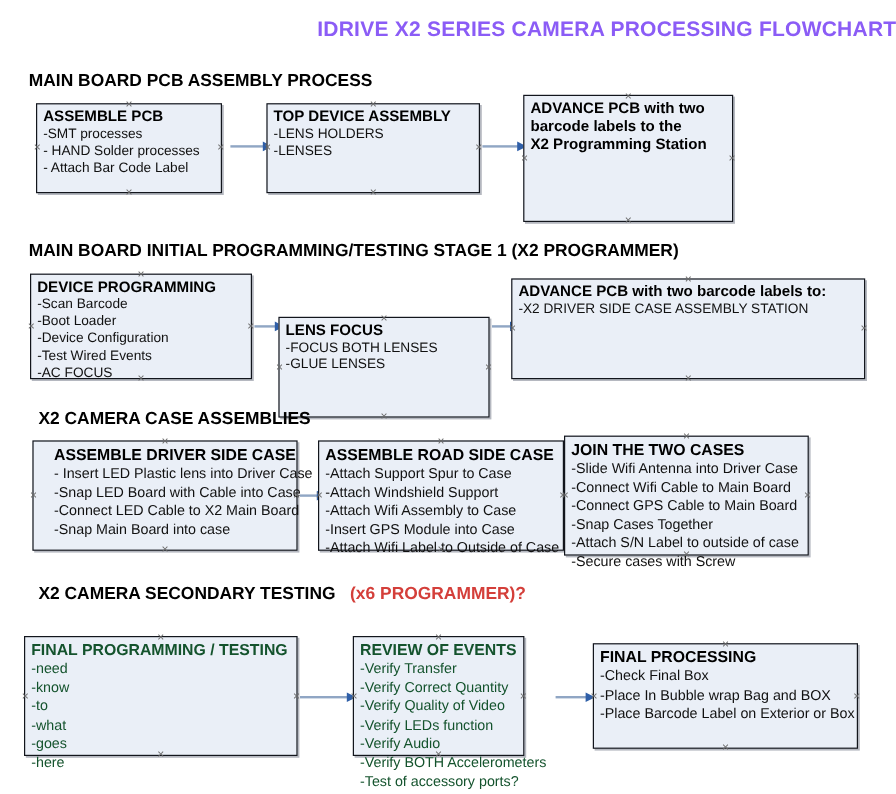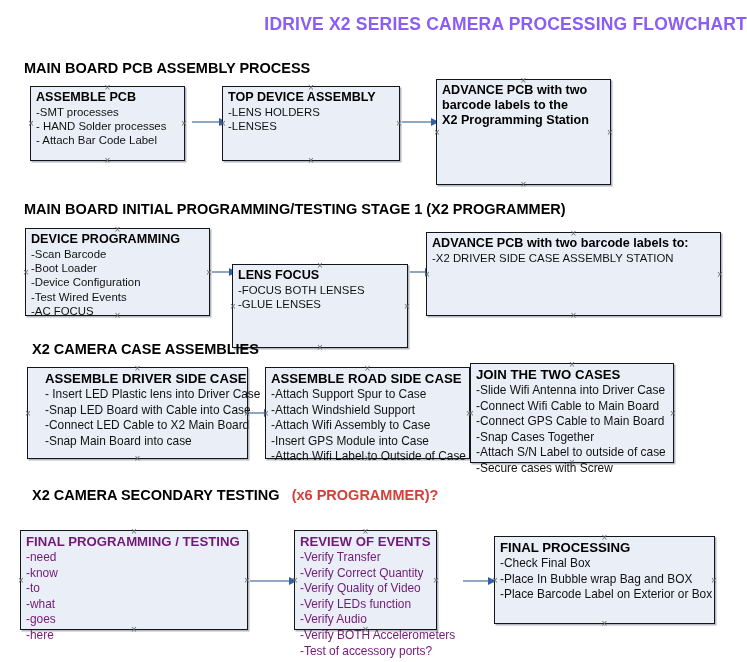--- a/index.html
+++ b/index.html
@@ -58,21 +58,21 @@
     white-space: nowrap;
   }
   .node .n-line {
     font-size: 11.4px;
     line-height: 14.2px;
     color: #111;
     white-space: nowrap;
   }
   .node.red .n-title,
   .node.red .n-line {
-    color: #701a75;
+    color: #14532d;
   }
   .node.big .n-title { font-size: 13.2px; line-height: 16px; }
   .node.big .n-line  { font-size: 11.9px; line-height: 15.6px; }
 
   
   .conn {
     position: absolute;
     height: 2px;
     background: #90a6c4;
   }

